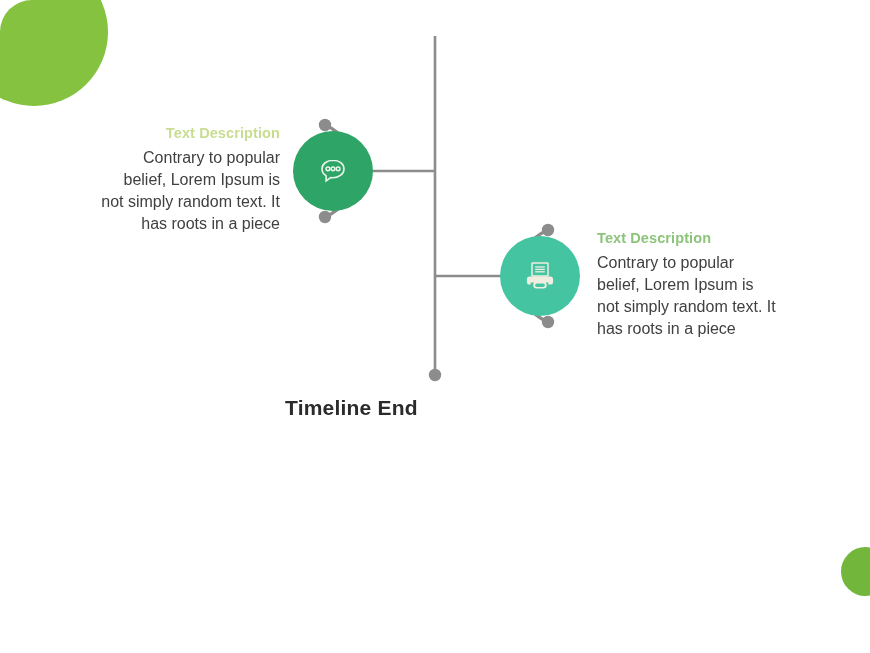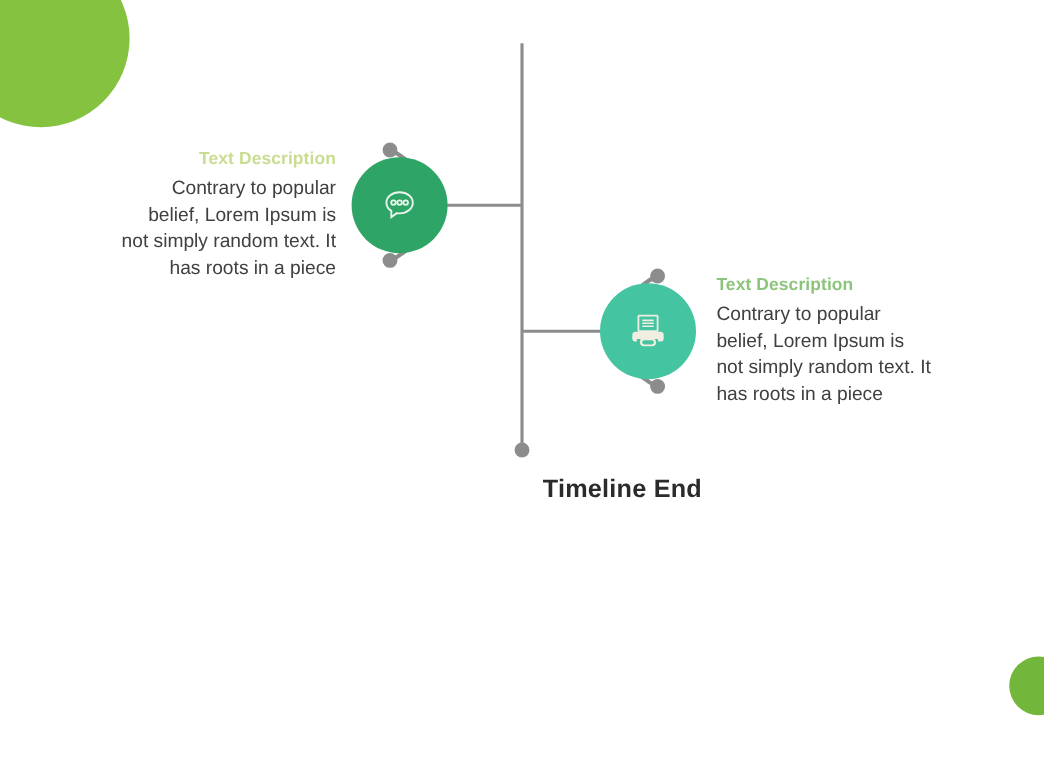--- a/index.html
+++ b/index.html
@@ -9,20 +9,21 @@
   }
   body {
     font-family: "Liberation Sans", sans-serif;
   }
   #slide {
     position: relative;
     width: 870px;
     height: 653px;
     background: #ffffff;
     overflow: hidden;
+    border-radius: 32px;
   }
 
   
   .blob {
     position: absolute;
     border-radius: 50%;
   }
   #blob-topleft {
     left: -40px;
     top: -42px;
@@ -98,21 +99,21 @@
     color: #404040;
     margin: 0;
   }
 
   
   #timeline-end-label {
     position: absolute;
     left: 285px;
     top: 396px;
     width: 300px;
-    text-align: right;
+    text-align: left;
     font-size: 21px;
     font-weight: bold;
     color: #2b2b2b;
     letter-spacing: 0.2px;
   }
 </style>
 </head>
 <body>
 
 <div id="slide">

